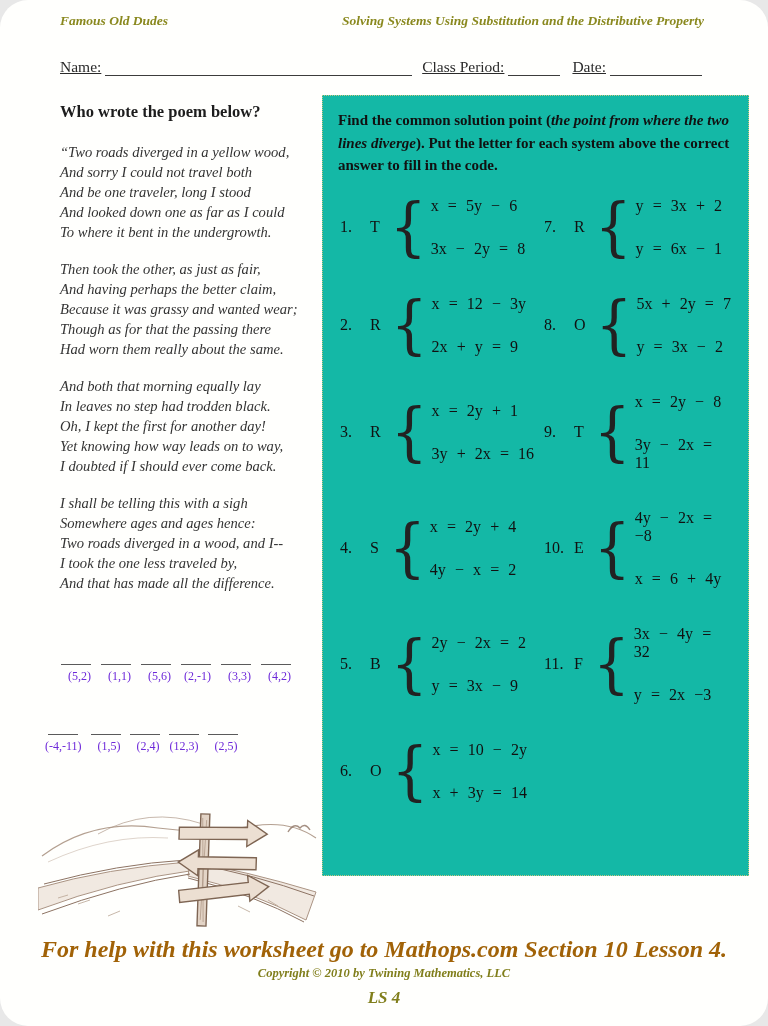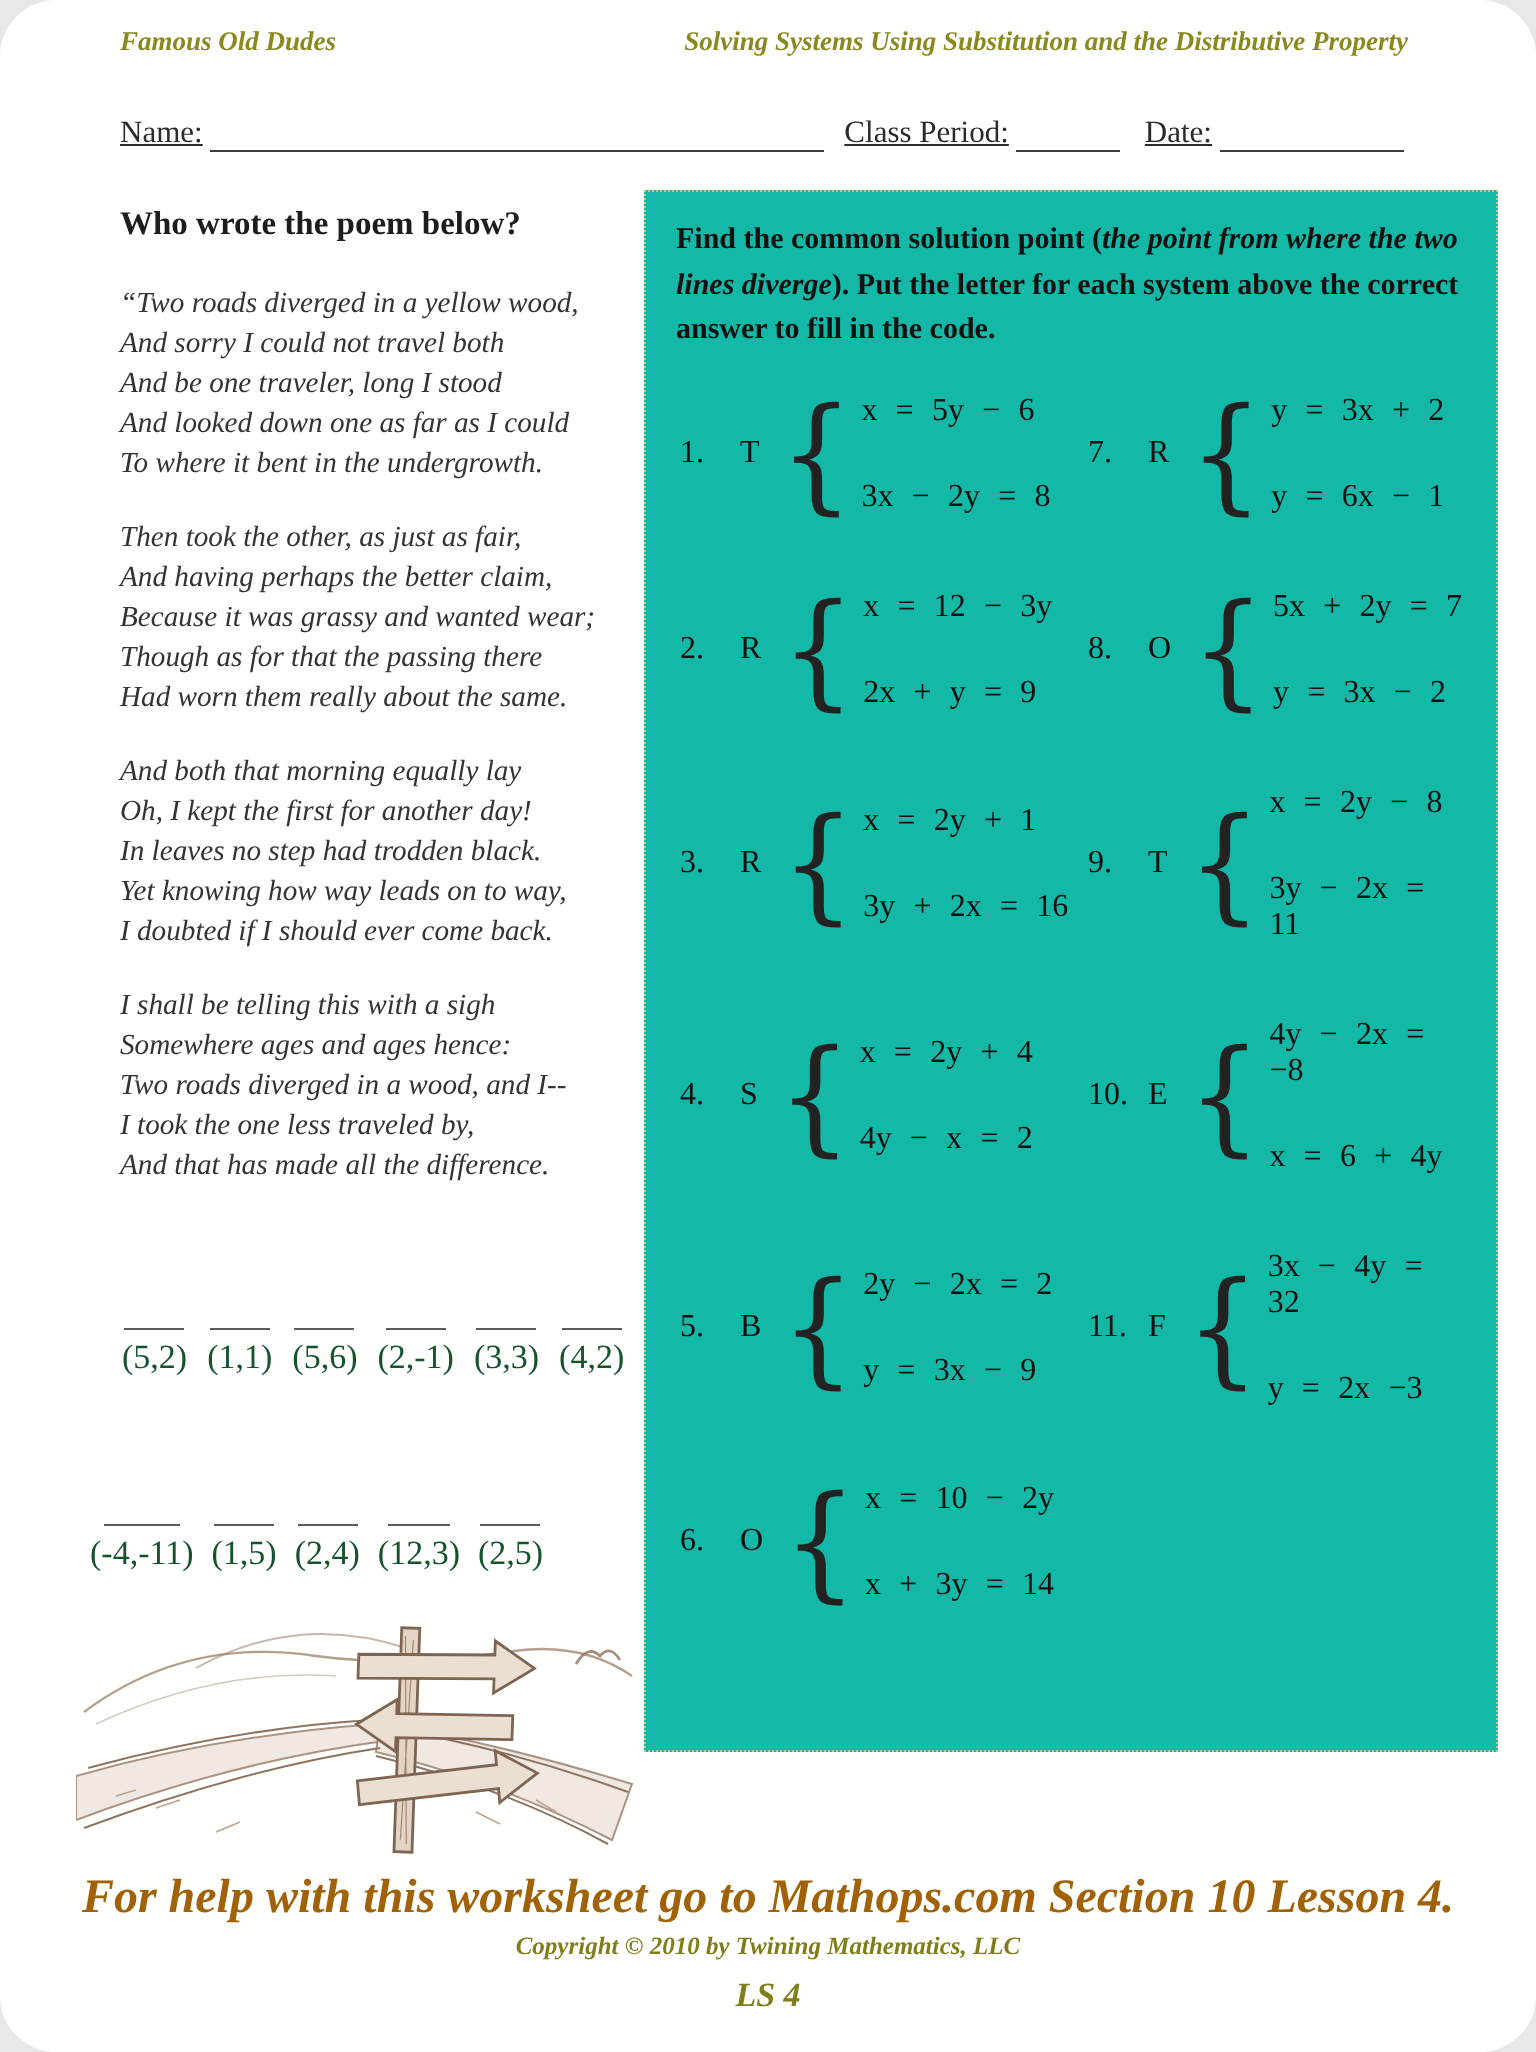--- a/index.html
+++ b/index.html
@@ -19,22 +19,22 @@
   .rule.period{width:52px;margin-right:12px;}
   .rule.date{width:92px;}
   
   .leftcol{position:absolute;left:60px;top:102px;width:262px;}
   .poemq{font-size:16.5px;font-weight:bold;margin:0 0 20px 0;}
   .stanza{margin:0 0 17px 0;font-style:italic;color:#333;font-size:14.6px;line-height:20px;}
   .pline{display:block;}
   
   .ansrow{position:absolute;display:flex;align-items:flex-end;}
   .ansrow1{left:61px;top:664px;gap:10px;}
-  .ansrow2{left:45px;top:762px;gap:9px;}
-  .ansitem{text-align:center;font-size:17px;color:#14532d;}
+  .ansrow2{left:45px;top:734px;gap:9px;}
+  .ansitem{text-align:right;font-size:12px;color:#6d28d9;}
   .ansline{height:0;border-top:1.7px solid #5a5a5a;width:74%;min-width:30px;margin:0 auto 4px auto;}
   
   .sketch{position:absolute;left:38px;top:788px;width:282px;height:142px;}
   
   .panel{
     position:absolute;left:322px;top:95px;width:427px;height:781px;
     border:1px dotted #c6c581;box-sizing:border-box;padding:13px 15px 0 15px;background:#14b8a6;
   }
   .instr{font-size:15px;font-weight:bold;line-height:1.5;color:#111;}
   .instr .it{font-style:italic;}
@@ -90,22 +90,22 @@
     </p>
     <p class="stanza">
       <span class="pline">Then took the other, as just as fair,</span>
       <span class="pline">And having perhaps the better claim,</span>
       <span class="pline">Because it was grassy and wanted wear;</span>
       <span class="pline">Though as for that the passing there</span>
       <span class="pline">Had worn them really about the same.</span>
     </p>
     <p class="stanza">
       <span class="pline">And both that morning equally lay</span>
+      <span class="pline">In leaves no step had trodden black.</span>
       <span class="pline">Oh, I kept the first for another day!</span>
-      <span class="pline">In leaves no step had trodden black.</span>
       <span class="pline">Yet knowing how way leads on to way,</span>
       <span class="pline">I doubted if I should ever come back.</span>
     </p>
     <p class="stanza">
       <span class="pline">I shall be telling this with a sigh</span>
       <span class="pline">Somewhere ages and ages hence:</span>
       <span class="pline">Two roads diverged in a wood, and I--</span>
       <span class="pline">I took the one less traveled by,</span>
       <span class="pline">And that has made all the difference.</span>
     </p>

